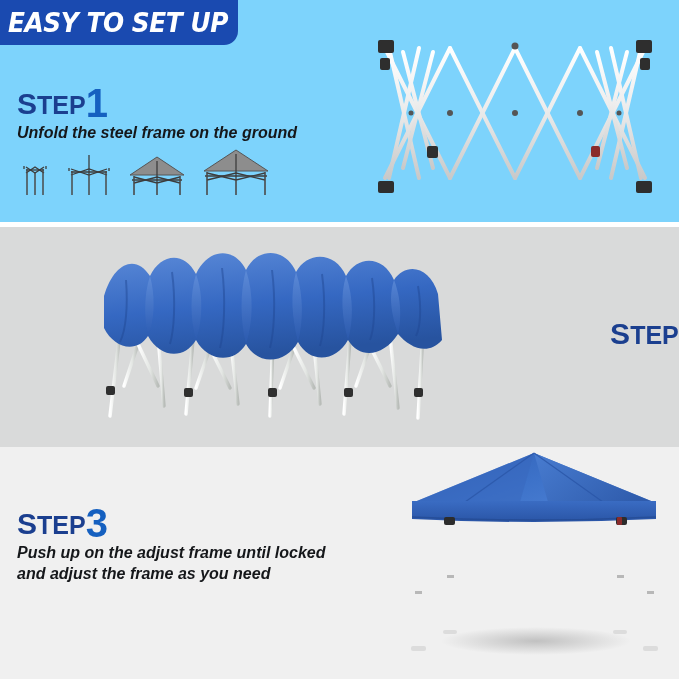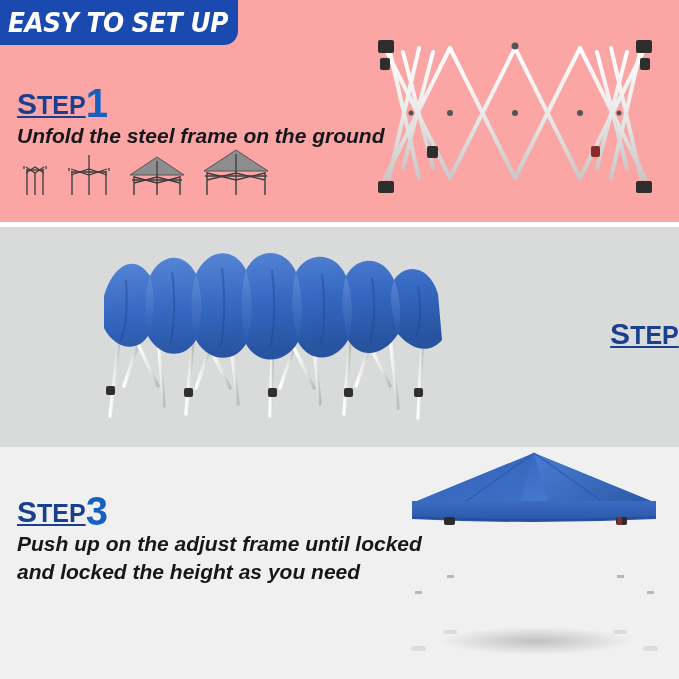--- a/index.html
+++ b/index.html
@@ -19,21 +19,21 @@
     background: #ffffff;
   }
 
   
   .band {
     position: absolute;
     left: 0;
     width: 679px;
     overflow: hidden;
   }
-  .band-1 { top: 0;   height: 222px; background: #fca5a5; }
+  .band-1 { top: 0;   height: 222px; background: #7dd3fc; }
   .band-2 { top: 227px; height: 246px; background: #d9dada; padding-left: 32px; }
   .band-3 { top: 447px; height: 232px; background: #f0f0f0; }
 
   
   .banner {
     position: absolute;
     left: -14px;
     top: 0;
     width: 252px;
     height: 45px;
@@ -61,35 +61,34 @@
     white-space: nowrap;
     line-height: 1;
     margin: 0 0 2px 0;
   }
   .step-word {
     color: #1b3f8f;
     font-weight: bold;
     font-size: 25px;
     letter-spacing: 0px;
     vertical-align: baseline;
-    text-decoration: underline;
   }
   .step-word .cap { font-size: 30px; }
   .step-num {
     color: #1560c0;
     font-weight: bold;
     font-size: 40px;
     vertical-align: baseline;
     position: relative;
     top: 3px;
     letter-spacing: -1px;
   }
   .step-desc {
     color: #15171a;
-    font-size: 21px;
+    font-size: 16px;
     font-weight: bold;
     font-style: italic;
     line-height: 1.32;
     white-space: nowrap;
   }
 
   .step1-block { left: 17px; top: 80px; }
   .step2-block { right: 11px; top: 310px; text-align: right; }
   .step3-block { left: 17px; top: 492px; }
 
@@ -418,22 +417,22 @@
         <path d="M14 74 Q 136 80 258 74" stroke="#21468c" stroke-width="1.5" fill="none" opacity="0.6"></path>
 
         <g fill="#2c2c2c">
           <rect x="46" y="74" width="11" height="8" rx="2"></rect>
           <rect x="218" y="74" width="11" height="8" rx="2"></rect>
         </g>
         <rect x="219" y="74" width="5" height="8" rx="1" fill="#8a2b2b"></rect>
       </svg>
     </div>
 
-    <div class="step-block step3-block" style="top:41px;left:17px;">
+    <div class="step-block step3-block" style="top:53px;left:17px;">
       <div class="step-title">
         <span class="step-word"><span class="cap">S</span><span>TEP</span></span><span class="step-num">3</span>
       </div>
       <div class="step-desc">Push up on the adjust frame until locked</div>
-      <div class="step-desc">and locked the height as you need</div>
+      <div class="step-desc">and adjust the frame as you need</div>
     </div>
   </div>
 
 </div>
 
 </body></html>

